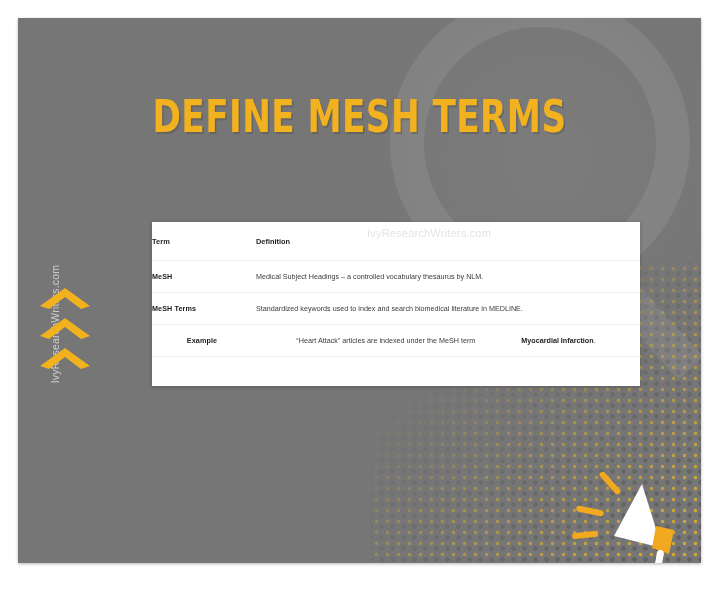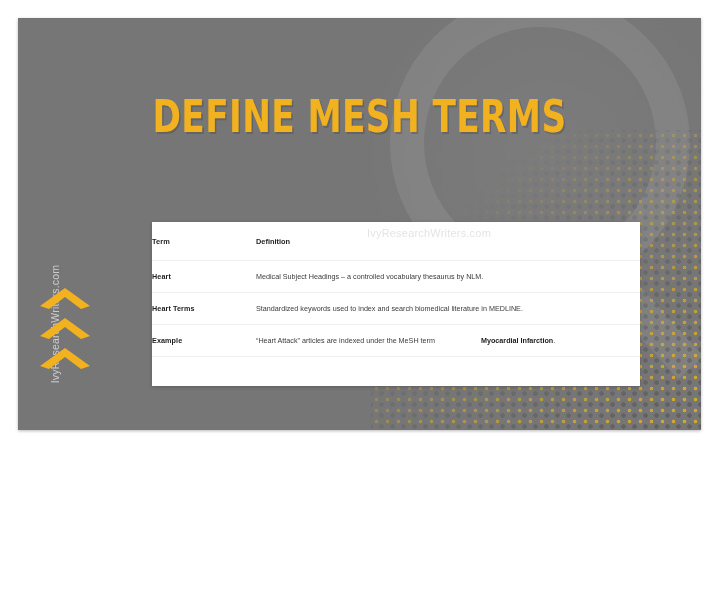--- a/index.html
+++ b/index.html
@@ -12,21 +12,21 @@
     height: 603px;
     overflow: hidden;
     font-family: "Liberation Sans", sans-serif;
   }
 
   #slide-frame {
     position: absolute;
     left: 18px;
     top: 18px;
     width: 683px;
-    height: 412px;
+    height: 545px;
     background: #767676;
     overflow: hidden;
     box-shadow: 0 1px 3px rgba(0,0,0,0.28);
   }
 
   
   .magnifier-ring {
     position: absolute;
     left: 372px;
     top: -25px;
@@ -176,20 +176,21 @@
     height: 38px;
     font-size: 7.4px;
     font-weight: bold;
     color: #1f1f1f;
   }
   table.mesh-table tbody td {
     height: 31px;
   }
   table.mesh-table tbody tr:last-child td {
     border-bottom: 1px solid #f0f0f0;
+    text-align: center;
   }
   td.term-cell, th.term-head {
     padding-left: 22px;
     font-weight: bold;
     color: #1c1c1c;
     letter-spacing: 0.1px;
   }
   td.def-cell, th.def-head {
     padding-left: 8px;
     color: #3a3a3a;
@@ -243,25 +244,25 @@
           <col>
         </colgroup>
       <thead>
         <tr>
           <th class="term-head">Term</th>
           <th class="def-head">Definition</th>
         </tr>
       </thead>
       <tbody id="table-body">
           <tr>
-            <td class="term-cell">Heart</td>
+            <td class="term-cell">MeSH</td>
             <td class="def-cell">Medical Subject Headings – a controlled vocabulary thesaurus by NLM.</td>
           </tr>
           <tr>
-            <td class="term-cell">Heart Terms</td>
+            <td class="term-cell">MeSH Terms</td>
             <td class="def-cell">Standardized keywords used to index and search biomedical literature in MEDLINE.</td>
           </tr>
           <tr>
             <td class="term-cell">Example</td>
             <td class="def-cell"><span>“Heart Attack” articles are indexed under the MeSH term </span><span class="bold-inline">Myocardial Infarction</span><span>.</span></td>
           </tr>
         </tbody>
     </table>
   </div>
 

